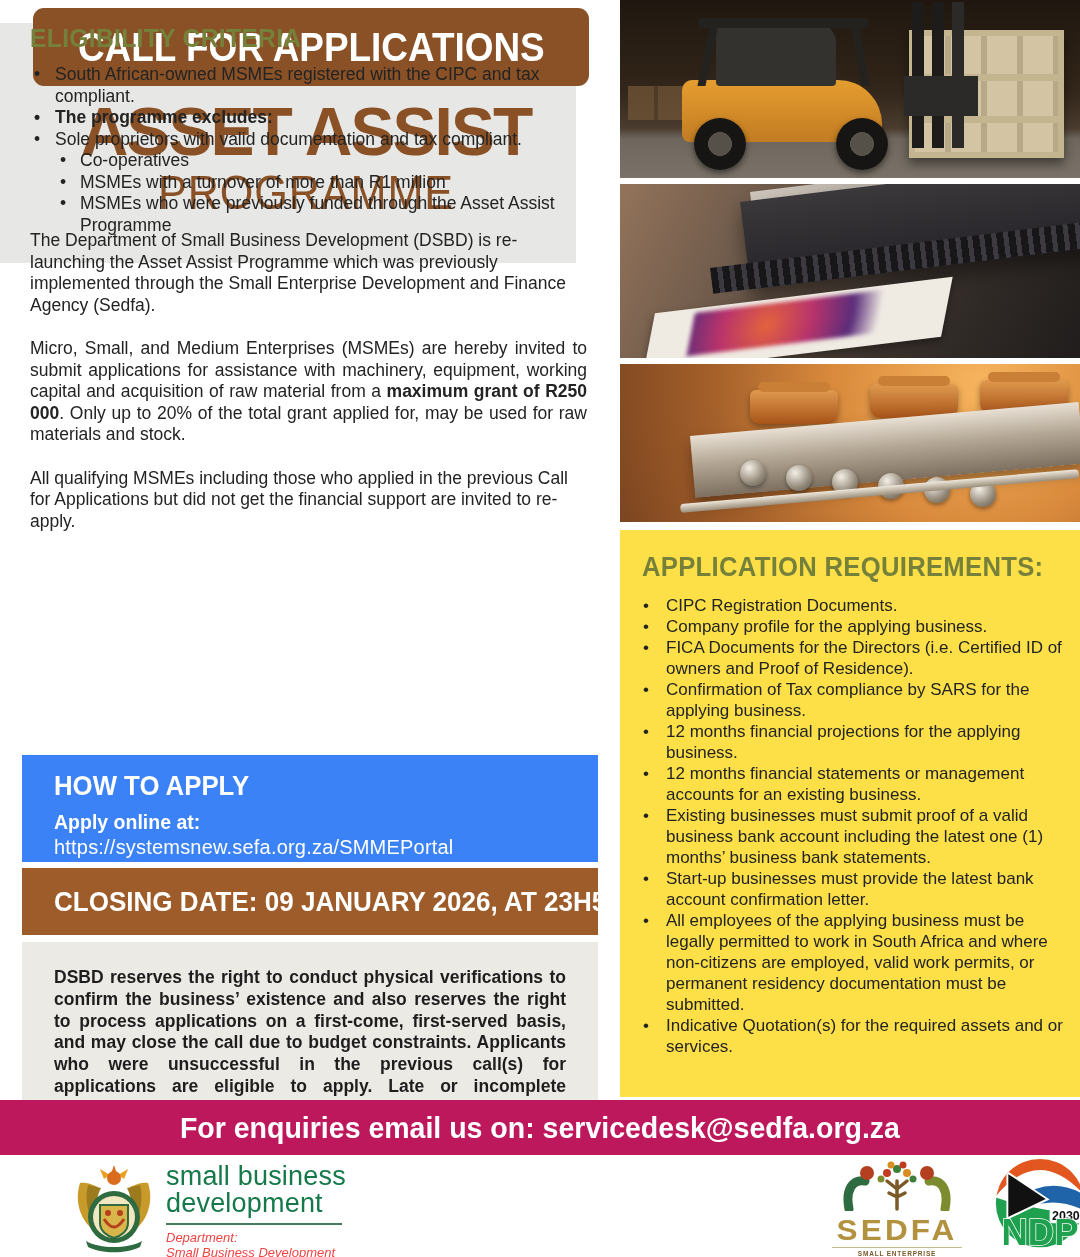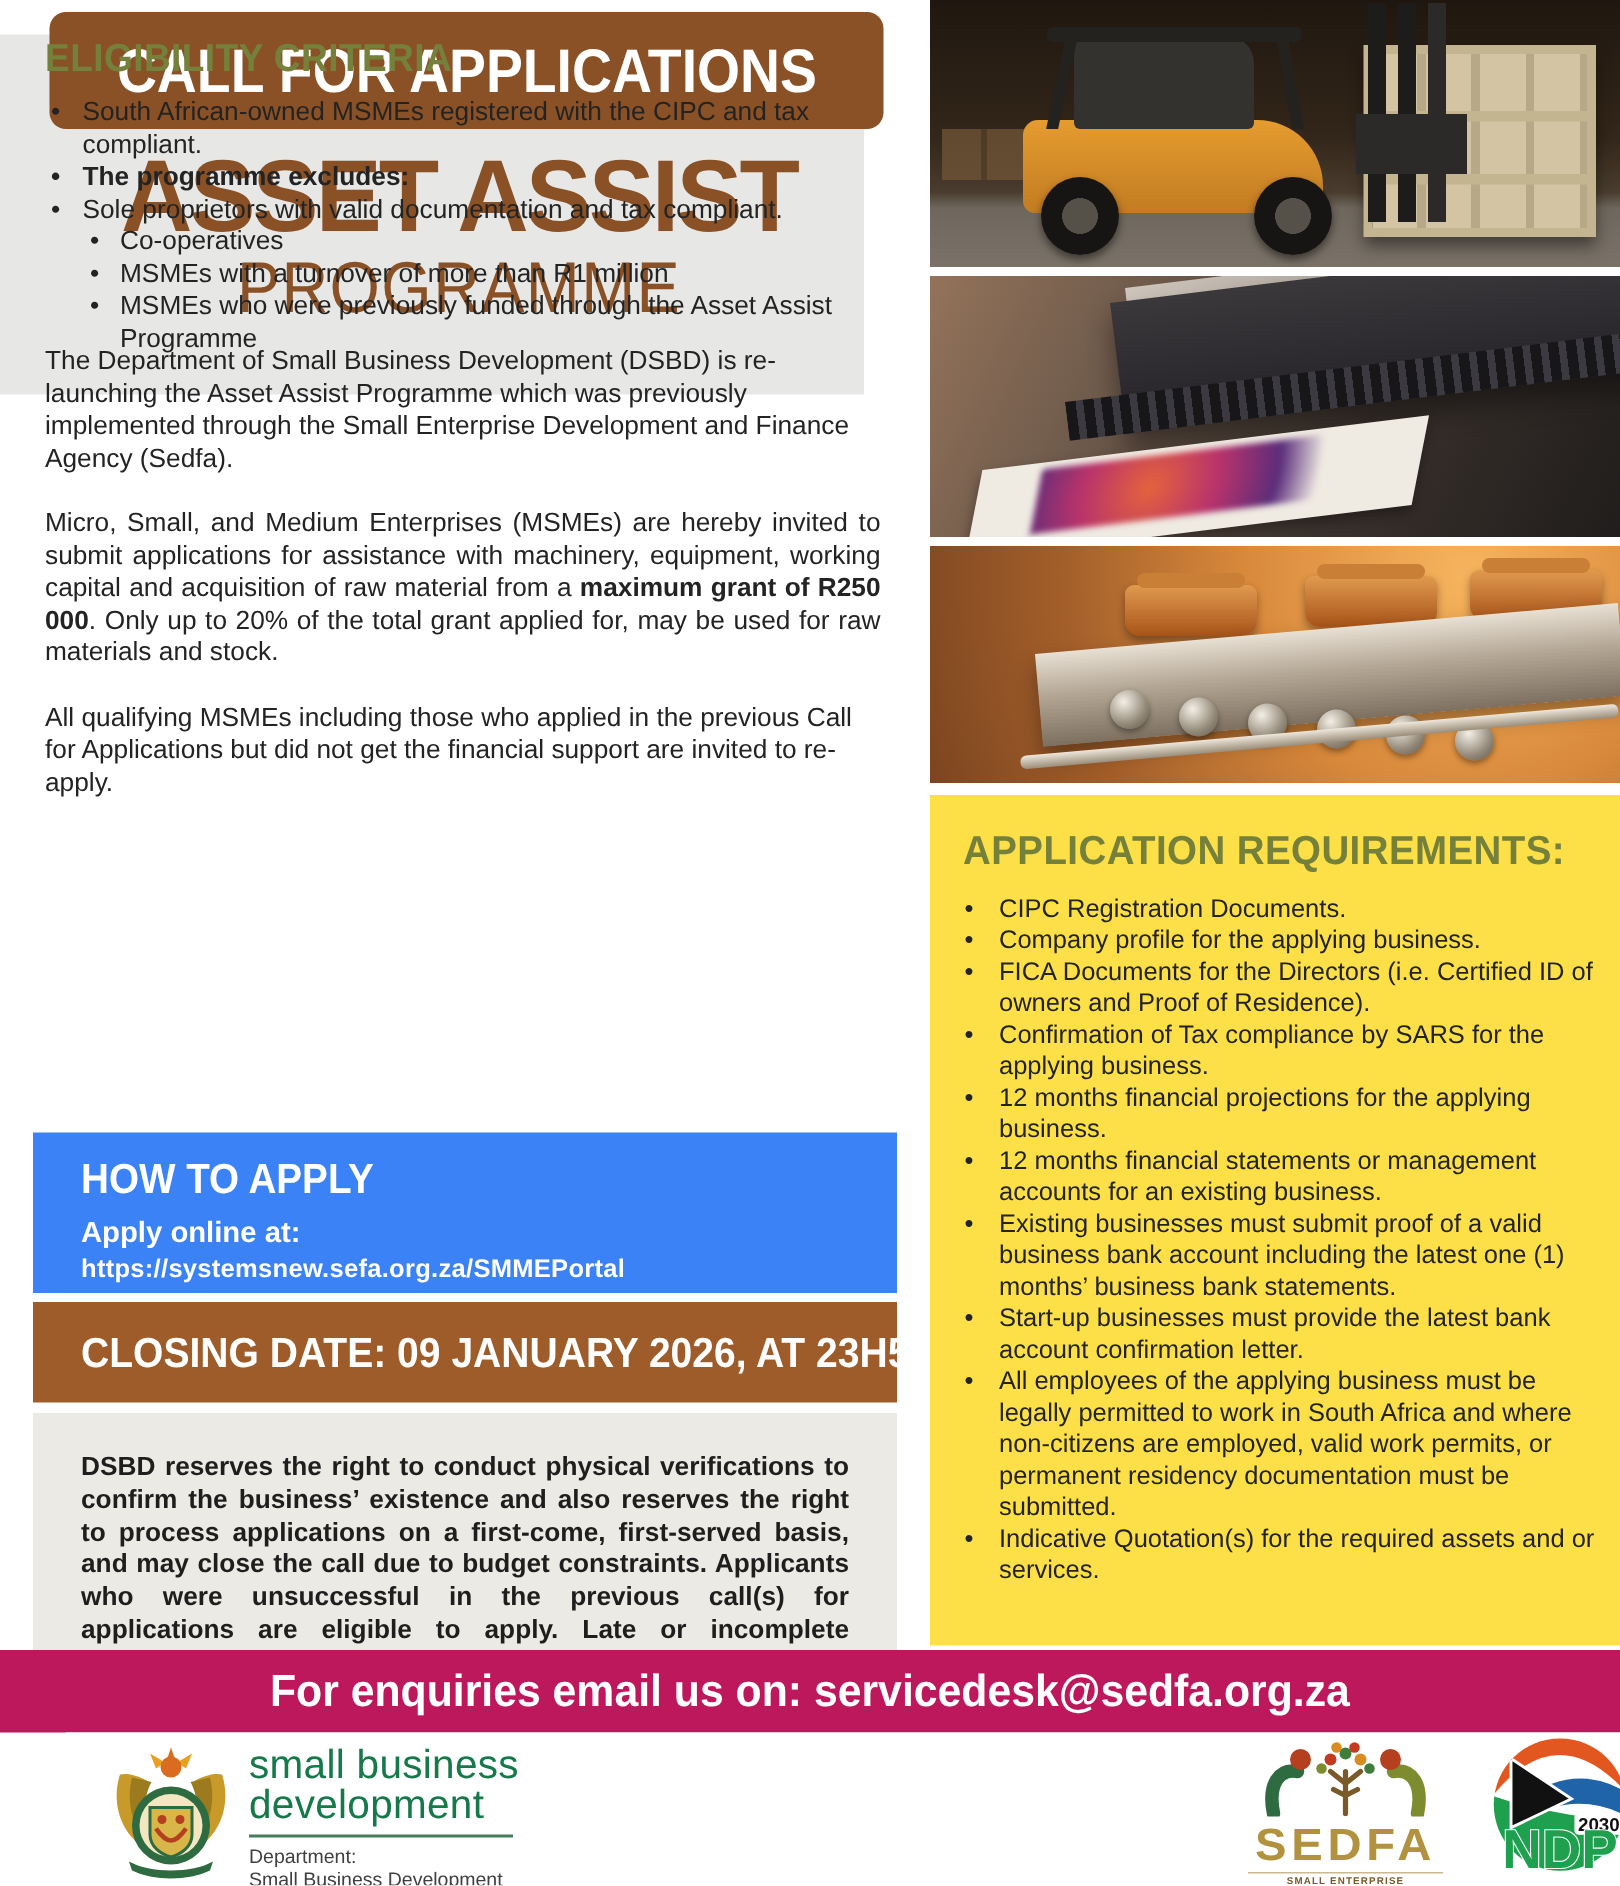--- a/index.html
+++ b/index.html
@@ -35,21 +35,21 @@
   .li::before{content:"•";position:absolute;left:34px;top:0;}
   .li.l2{padding-left:80px;}
   .li.l2::before{left:60px;}
   .li.bold{font-weight:bold;}
   .how{
     position:absolute;left:22px;top:755px;width:576px;height:107px;
     background:#3b82f6;color:#ffffff;
   }
   .how-head{font-weight:bold;font-size:28px;margin:15px 0 0 32px;transform:scaleX(.92);transform-origin:left center;}
   .how-line{font-weight:bold;font-size:19.5px;margin:9px 0 0 32px;}
-  .how-url{font-weight:bold;font-size:17px;margin:2px 0 0 32px;letter-spacing:.2px;}
+  .how-url{font-weight:normal;font-size:20px;margin:2px 0 0 32px;letter-spacing:.2px;}
   .closing{
     position:absolute;left:22px;top:868px;width:576px;height:67px;background:#9d5c2a;
     display:flex;align-items:center;padding-left:32px;box-sizing:border-box;
   }
   .closing span{color:#fff;font-weight:bold;font-size:28px;white-space:nowrap;transform:scaleX(.93);transform-origin:left center;}
   .disclaimer{position:absolute;left:22px;top:942px;width:576px;height:158px;background:#eceae4;}
   .disclaimer p{margin:25px 32px 0 32px;font-weight:bold;font-size:17.5px;line-height:21.8px;text-align:justify;color:#1e1e1e;}
   
   .photo{position:absolute;left:620px;width:460px;overflow:hidden;}
   .ph1{top:0;height:178px;background:linear-gradient(180deg,#1f170f 0%,#33261a 52%,#4a3d2f 72%,#6f675d 78%,#7a7268 100%);}
@@ -94,21 +94,21 @@
   .req .li{margin-bottom:0;}
   
   .emailbar{position:absolute;left:0;top:1100px;width:1080px;height:55px;background:#be185d;display:flex;align-items:center;justify-content:center;}
   .emailbar .txt{color:#fff;font-weight:bold;font-size:30px;white-space:nowrap;transform:scaleX(.95);}
   
   .footer{position:absolute;left:0;top:1155px;width:1080px;height:88px;background:#fff;margin-left:44px;}
   .coa{position:absolute;left:26px;top:6px;}
   .brand{position:absolute;left:122px;top:8px;}
   .brand .b1{color:#15794a;font-size:27px;line-height:27px;letter-spacing:.2px;}
   .brand-rule{width:176px;height:2px;background:#477d5e;margin:6px 0 5px 0;}
-  .brand .d1{font-size:13px;color:#404040;line-height:15px;}
+  .brand .d1{font-size:13px;color:#ef4444;line-height:15px;font-style:italic;}
   .sedfa{position:absolute;left:788px;top:4px;width:130px;text-align:center;}
   .sedfa .name{color:#b2923f;font-weight:bold;font-size:30px;letter-spacing:3px;line-height:30px;transform:scaleX(1.05);}
   .sedfa .tag{font-size:6.5px;color:#7a5a2a;letter-spacing:.8px;line-height:8px;font-weight:bold;}
   .sedfa .tagwrap{border-top:1px solid #c9b98f;margin-top:2px;padding-top:2px;position:relative;}
   .ndp{position:absolute;left:948px;top:2px;}
 </style>
 </head>
 <body>
 
 <div class="poster">

